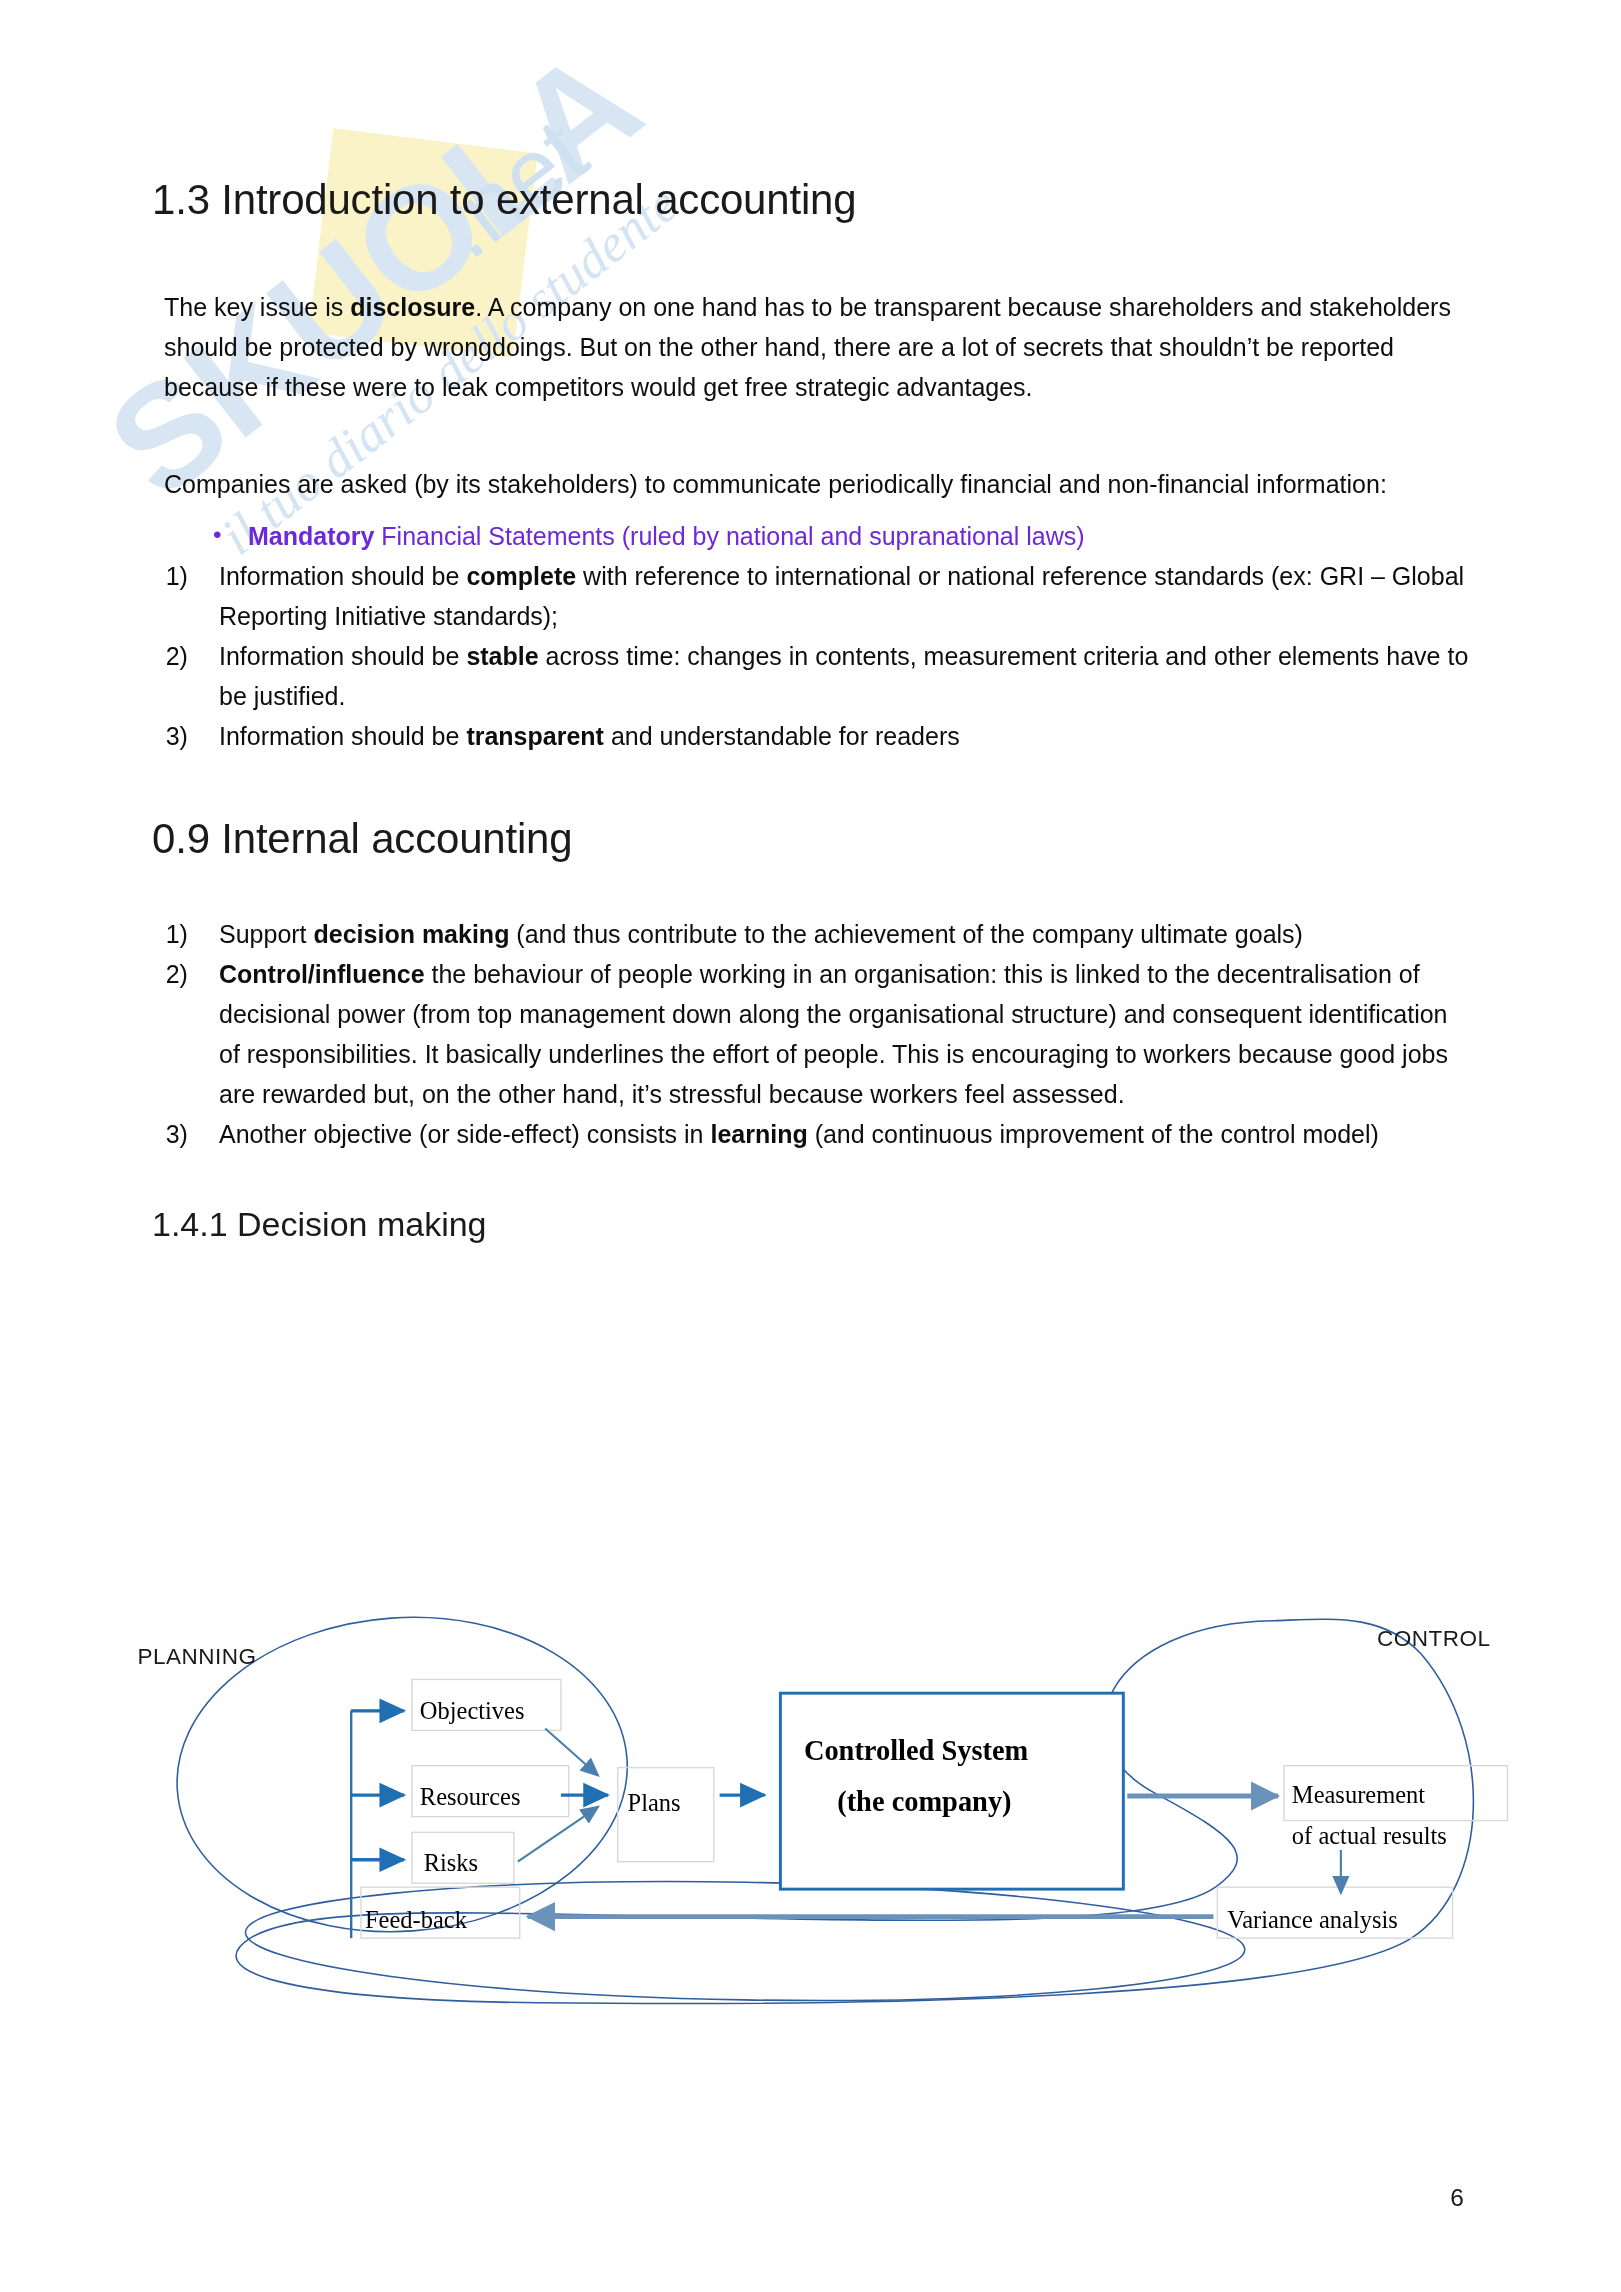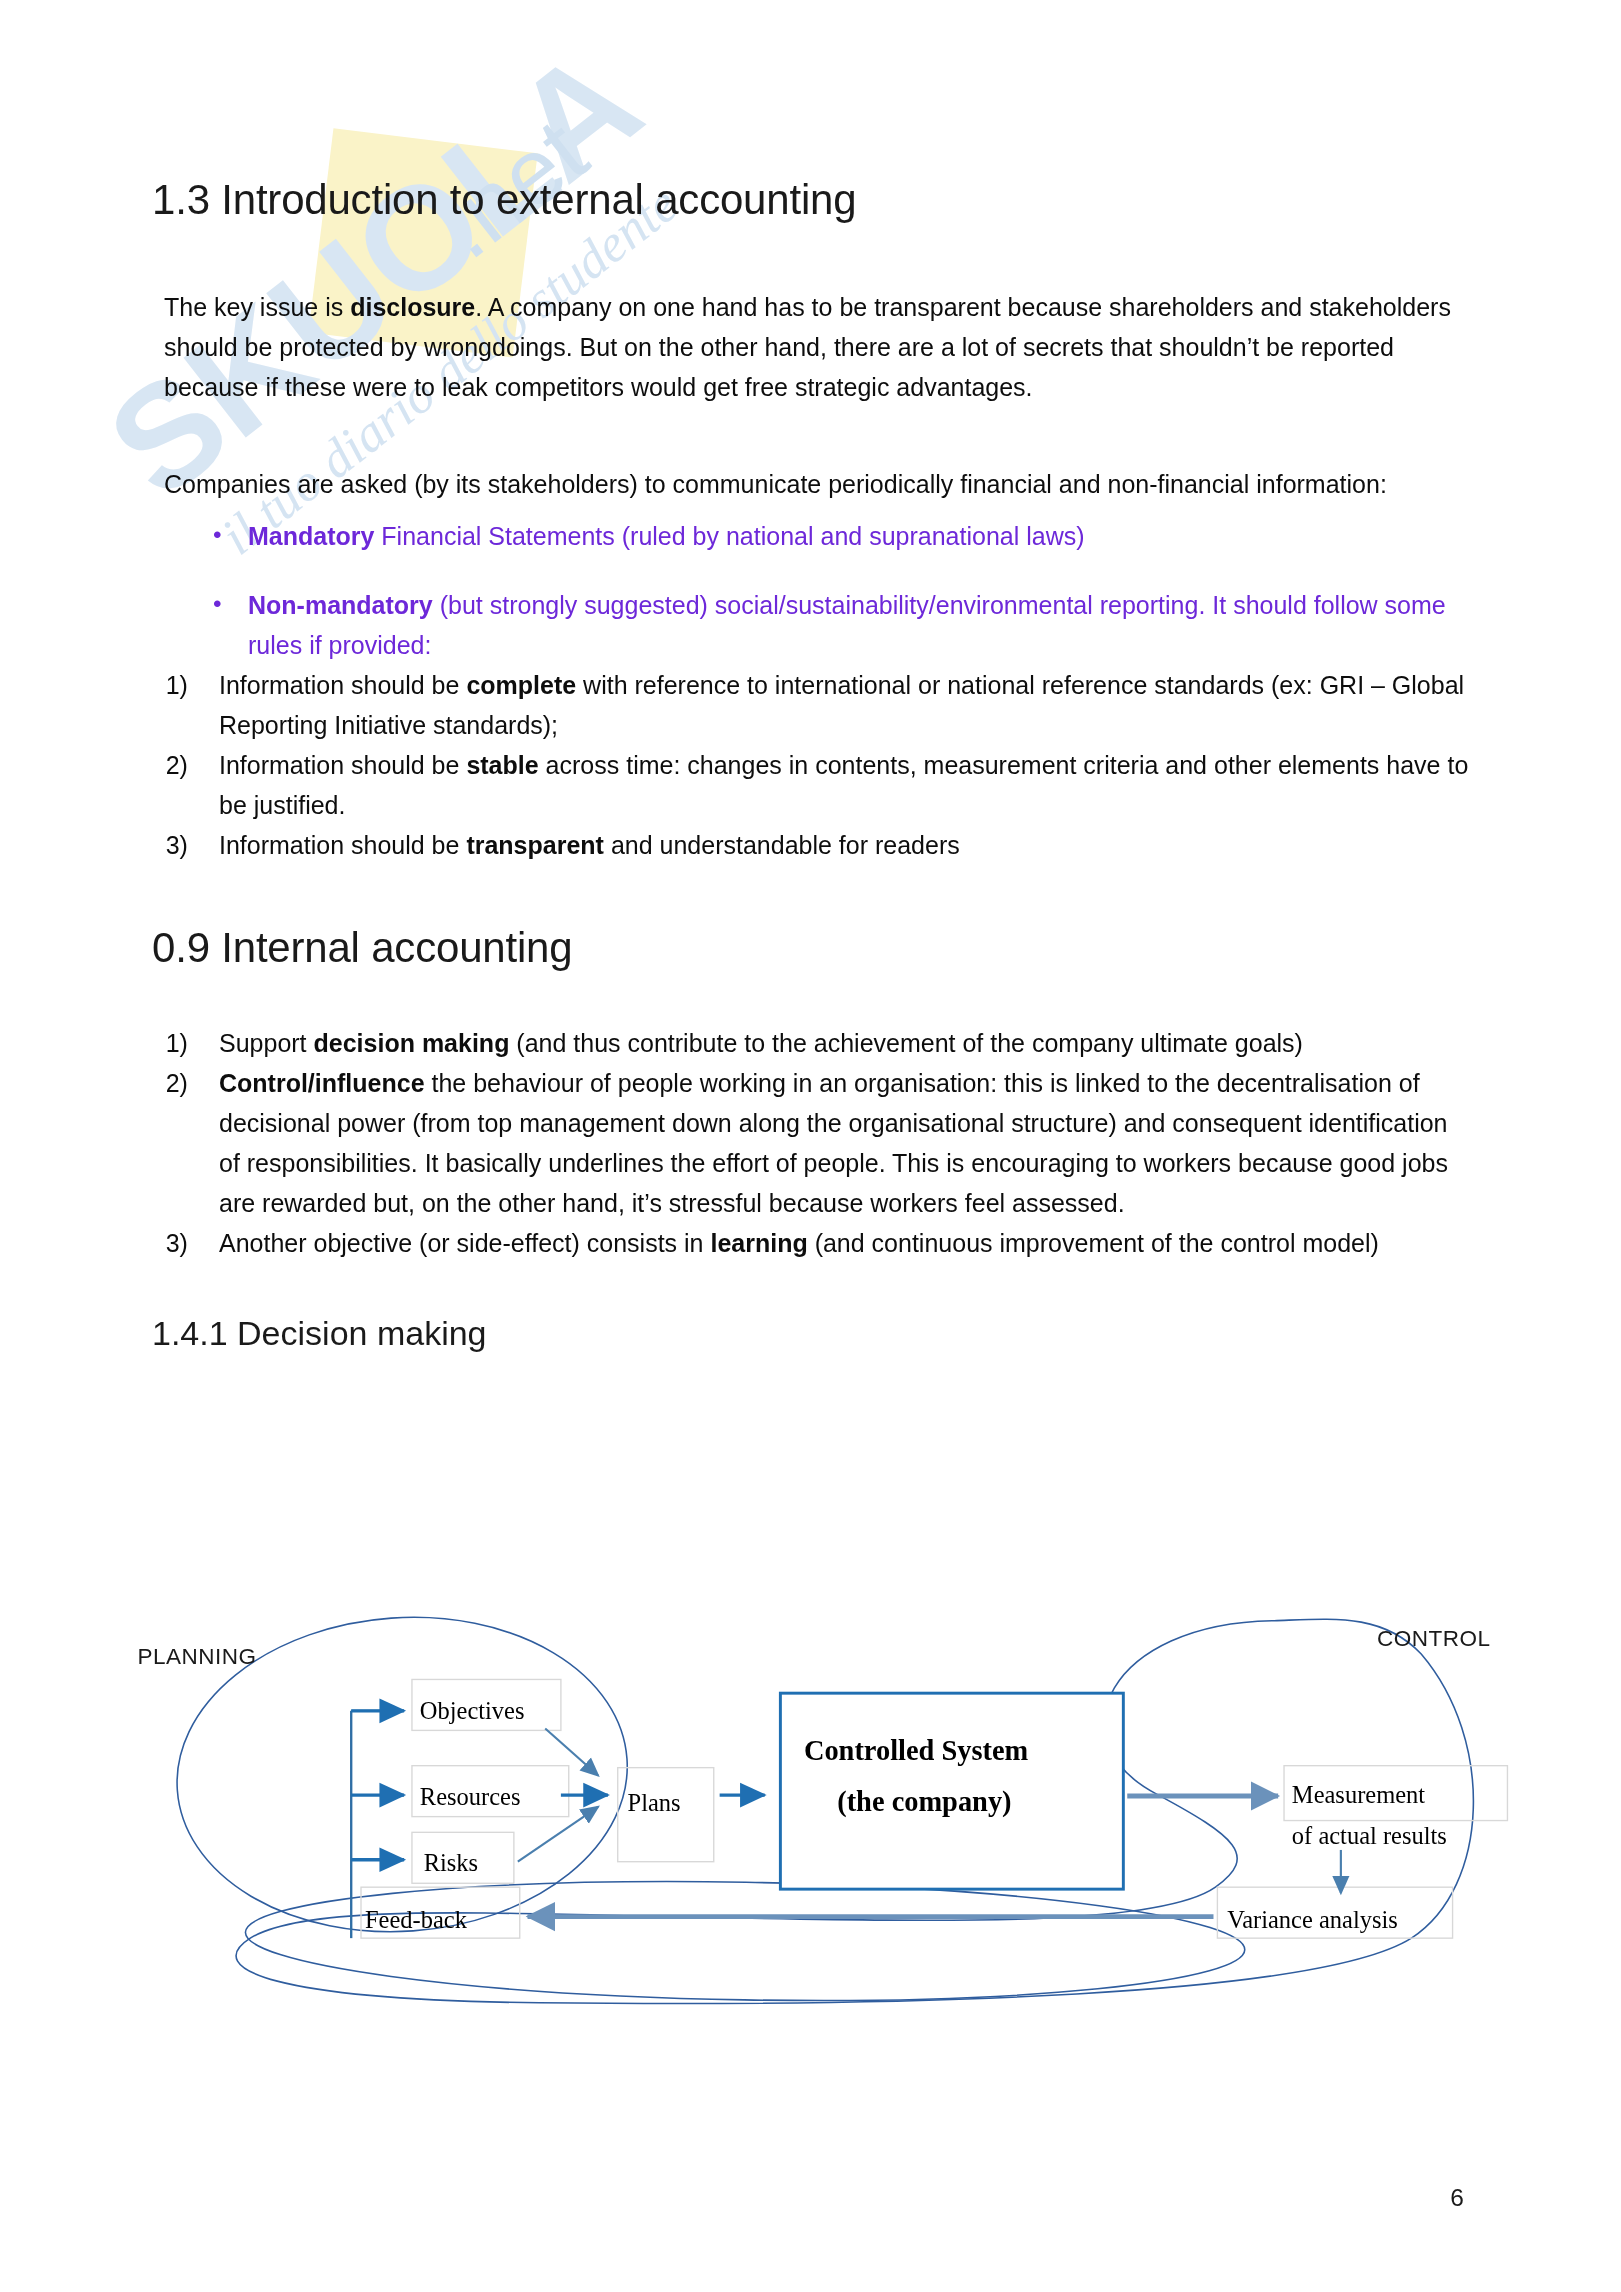--- a/index.html
+++ b/index.html
@@ -178,21 +178,20 @@
     <div class="gap-lg"></div>
 
     <p class="body"><span>The key issue is </span><span class="b">disclosure</span><span>. A company on one hand has to be transparent because shareholders and stakeholders should be protected by wrongdoings. But on the other hand, there are a lot of secrets that shouldn’t be reported because if these were to leak competitors would get free strategic advantages.</span></p>
 
     <div class="gap-md"></div>
 
     <p class="body">Companies are asked (by its stakeholders) to communicate periodically financial and non-financial information:</p>
 
     <ul class="bullets">
       <li><span class="b">Mandatory</span><span> Financial Statements (ruled by national and supranational laws)</span></li>
-      <li style="margin-top:29px"><span class="b">Non-mandatory</span><span> (but strongly suggested) social/sustainability/environmental reporting. It should follow some rules if provided:</span></li>
     </ul>
 
     <ol class="nums inner indent-sub">
       <li><span class="marker">1)</span><span>Information should be </span><span class="b">complete</span><span> with reference to international or national reference standards (ex: GRI – Global Reporting Initiative standards);</span></li>
       <li><span class="marker">2)</span><span>Information should be </span><span class="b">stable</span><span> across time: changes in contents, measurement criteria and other elements have to be justified.</span></li>
       <li><span class="marker">3)</span><span>Information should be </span><span class="b">transparent</span><span> and understandable for readers</span></li>
     </ol>
 
     <div style="height:59px"></div>
 

